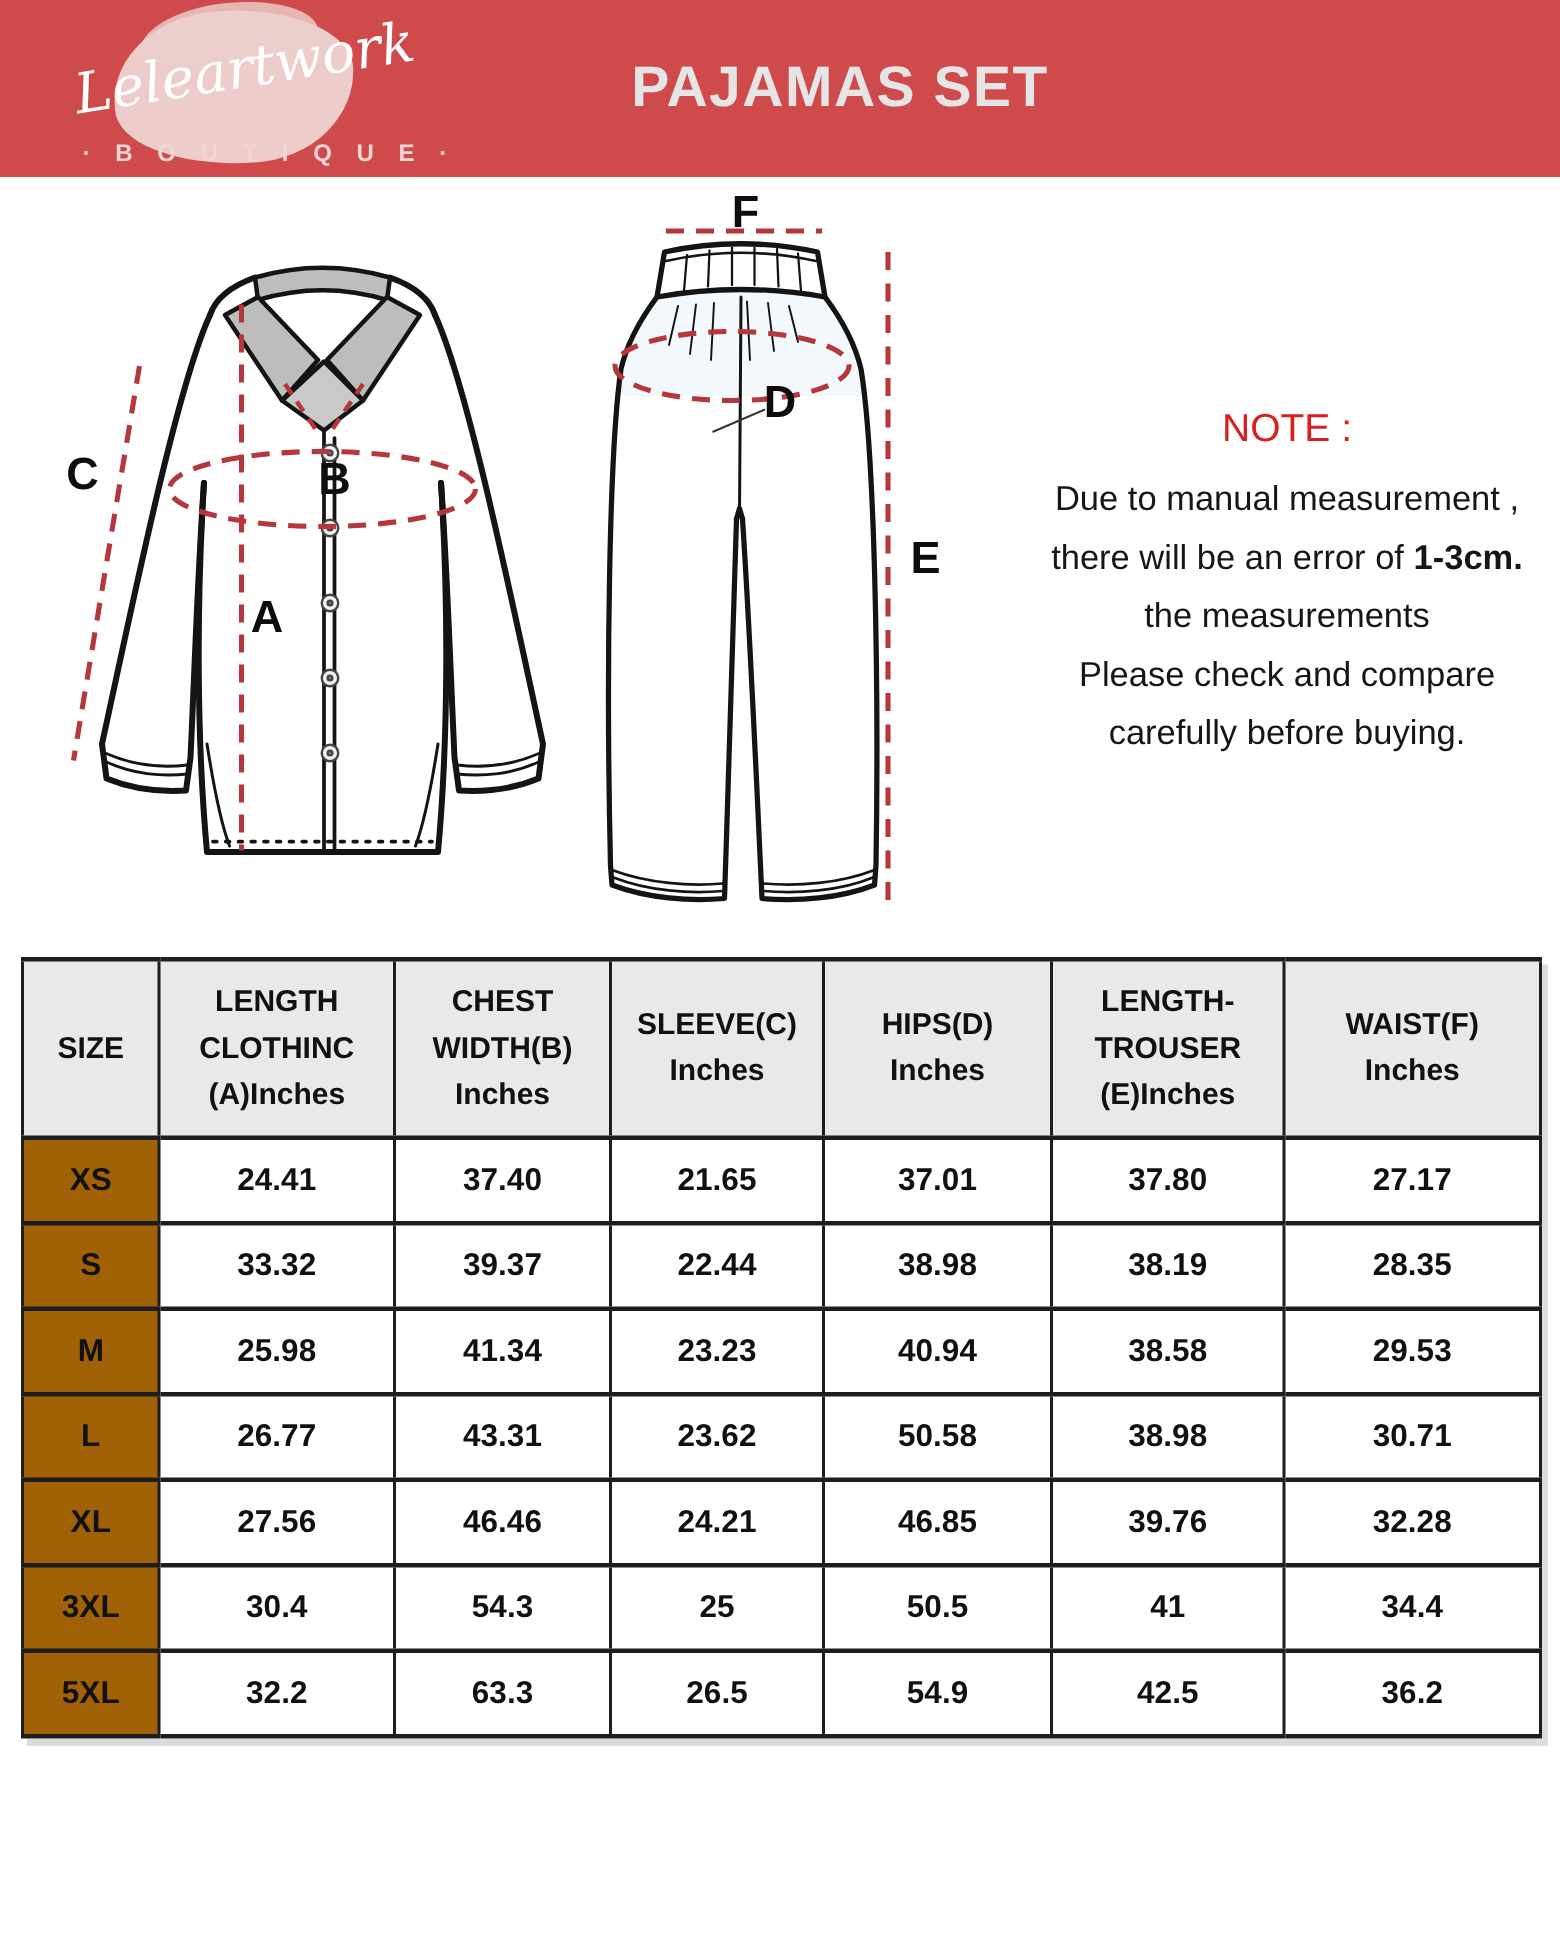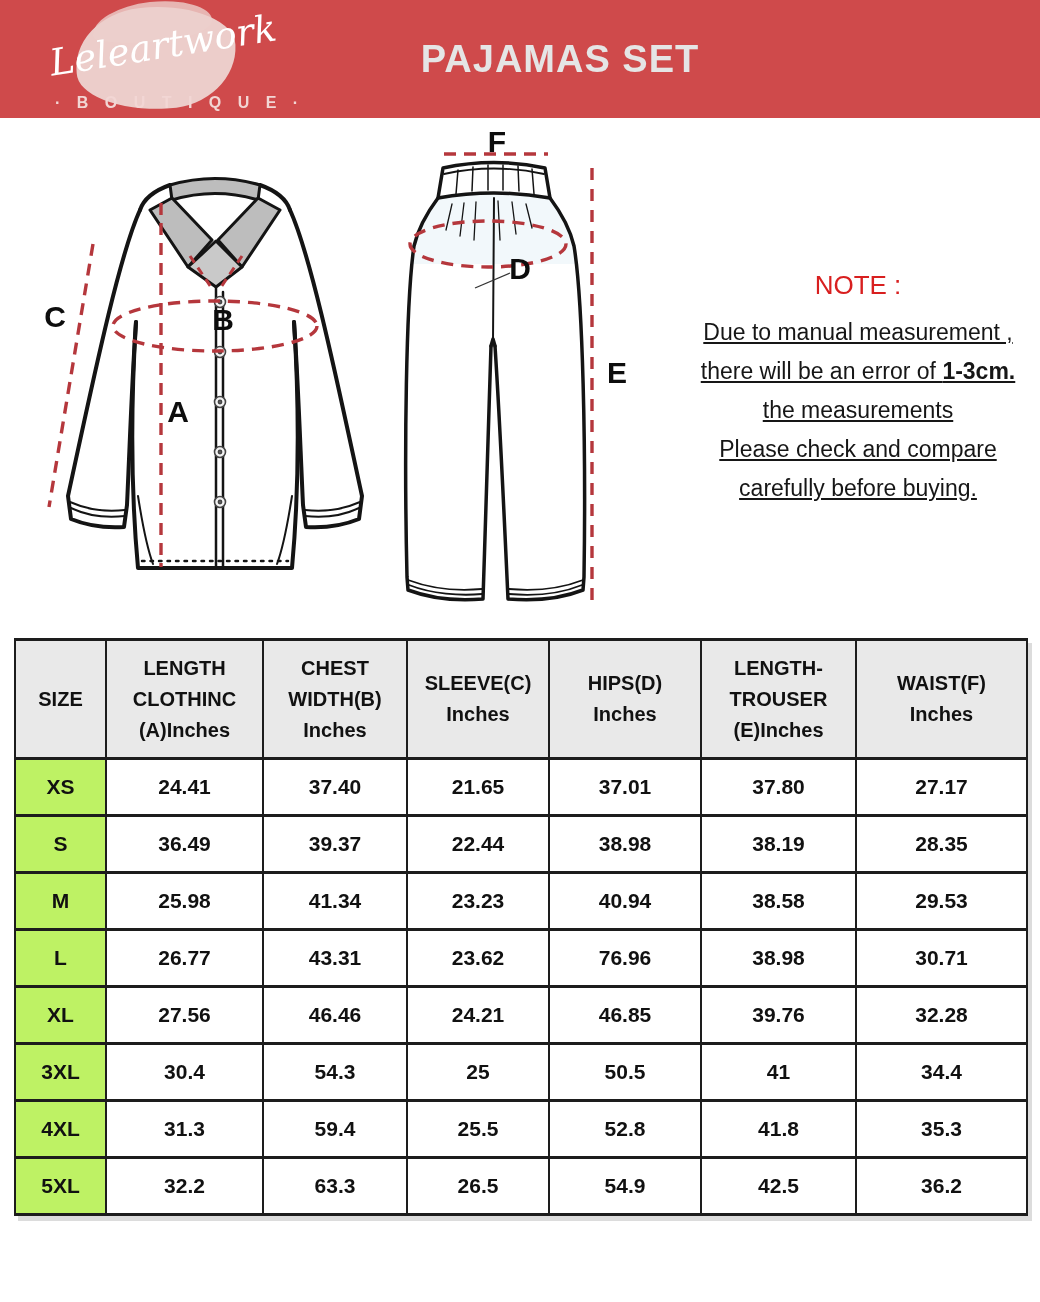--- a/index.html
+++ b/index.html
@@ -36,38 +36,38 @@
   
   .diagram-section{position:relative;height:520px;background:#fff;}
   .shirt-svg{position:absolute;left:30px;top:22px;width:370px;height:450px;}
   .pants-svg{position:absolute;left:380px;top:12px;width:260px;height:500px;}
   .mlabel{
     position:absolute;transform:translate(-50%,-50%);
     font-size:30px;font-weight:700;color:#0d0d0d;
   }
   .note{position:absolute;left:678px;top:152px;width:360px;text-align:center;color:#161616;}
   .note-heading{color:#d81f1f;font-weight:400;font-size:26px;margin-bottom:12px;}
-  .note p{margin:0;font-size:23px;line-height:39px;text-decoration:underline;}
+  .note p{margin:0;font-size:23px;line-height:39px;}
   .note strong{font-weight:700;}
   
   .size-table{
     margin-left:14px;margin-top:0;width:1012px;
     border-collapse:collapse;table-layout:fixed;
     box-shadow:4px 5px 0 rgba(130,130,130,.28);
   }
   .size-table th,.size-table td{
     border:2px solid #1d1d1d;border-top-width:3px;border-bottom-width:3px;
     text-align:center;vertical-align:middle;color:#111;
   }
   .size-table th{
     background:#e9e9e9;font-size:20px;font-weight:700;
     white-space:pre-line;height:114px;line-height:31px;
   }
   .size-table td{height:52px;font-size:21px;font-weight:700;background:#ffffff;}
-  .size-table td.size-cell{background:#bef264;}
+  .size-table td.size-cell{background:#a16207;}
   .c0{width:91px}.c1{width:157px}.c2{width:144px}.c3{width:142px}
   .c4{width:152px}.c5{width:155px}.c6{width:171px}
 </style>
 </head>
 <body>
 
 <div class="banner">
   <div class="logo">
     <div class="brush"></div>
     <div class="brush2"></div>
@@ -191,42 +191,42 @@
         <td class="size-cell">XS</td>
         <td>24.41</td>
         <td>37.40</td>
         <td>21.65</td>
         <td>37.01</td>
         <td>37.80</td>
         <td>27.17</td>
       </tr>
       <tr>
         <td class="size-cell">S</td>
-        <td>36.49</td>
+        <td>33.32</td>
         <td>39.37</td>
         <td>22.44</td>
         <td>38.98</td>
         <td>38.19</td>
         <td>28.35</td>
       </tr>
       <tr>
         <td class="size-cell">M</td>
         <td>25.98</td>
         <td>41.34</td>
         <td>23.23</td>
         <td>40.94</td>
         <td>38.58</td>
         <td>29.53</td>
       </tr>
       <tr>
         <td class="size-cell">L</td>
         <td>26.77</td>
         <td>43.31</td>
         <td>23.62</td>
-        <td>76.96</td>
+        <td>50.58</td>
         <td>38.98</td>
         <td>30.71</td>
       </tr>
       <tr>
         <td class="size-cell">XL</td>
         <td>27.56</td>
         <td>46.46</td>
         <td>24.21</td>
         <td>46.85</td>
         <td>39.76</td>
@@ -235,29 +235,20 @@
       <tr>
         <td class="size-cell">3XL</td>
         <td>30.4</td>
         <td>54.3</td>
         <td>25</td>
         <td>50.5</td>
         <td>41</td>
         <td>34.4</td>
       </tr>
       <tr>
-        <td class="size-cell">4XL</td>
-        <td>31.3</td>
-        <td>59.4</td>
-        <td>25.5</td>
-        <td>52.8</td>
-        <td>41.8</td>
-        <td>35.3</td>
-      </tr>
-      <tr>
         <td class="size-cell">5XL</td>
         <td>32.2</td>
         <td>63.3</td>
         <td>26.5</td>
         <td>54.9</td>
         <td>42.5</td>
         <td>36.2</td>
       </tr>
     </tbody>
 </table>

